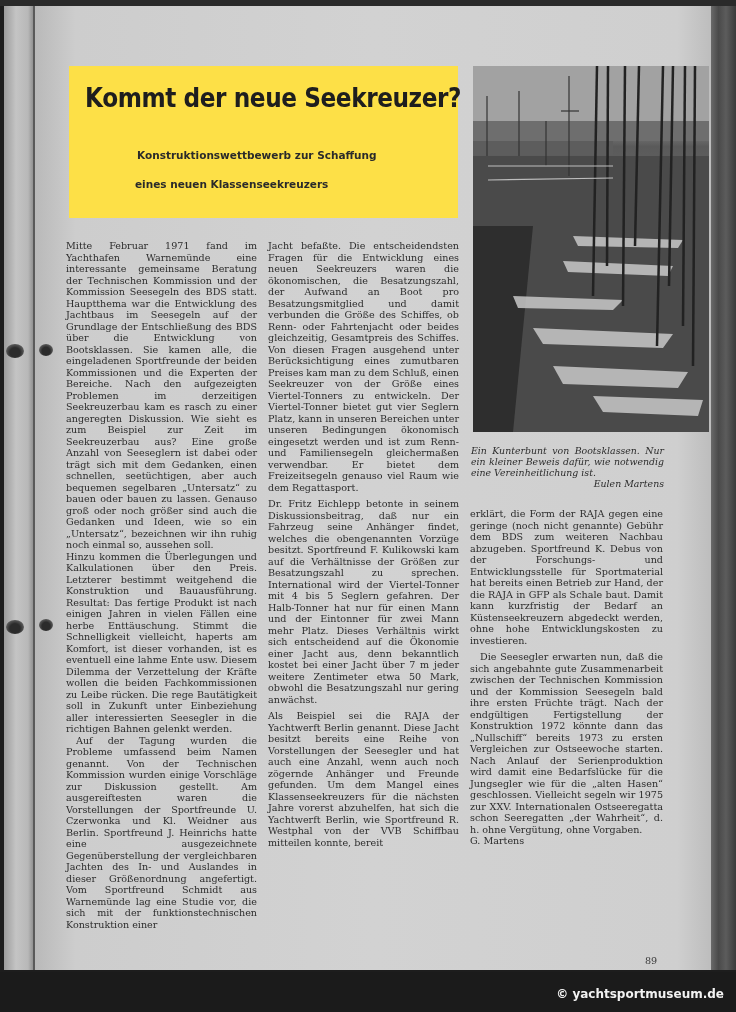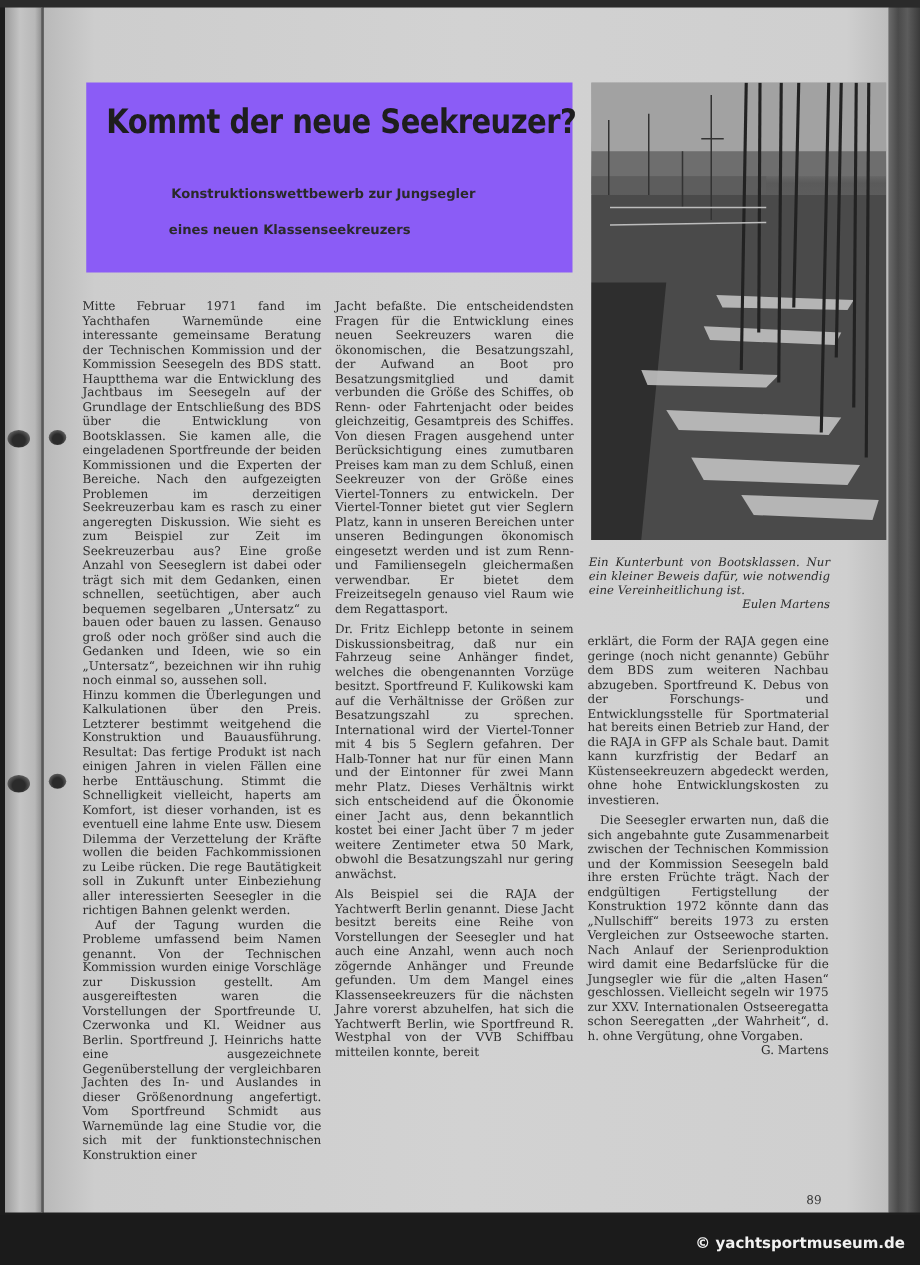--- a/index.html
+++ b/index.html
@@ -25,21 +25,21 @@
   .hole { position: absolute; width: 18px; height: 14px; border-radius: 50%;
           background: radial-gradient(ellipse at 50% 60%, #2b2b2b 40%, #6a6a6a 80%, #9a9a9a); }
   .bottom-bar { position: absolute; left: 0; top: 972px; width: 736px; height: 40px; background: #1b1b1b; }
   .watermark {
     position: absolute; right: 12px; top: 987px;
     font-family: "DejaVu Sans", sans-serif; font-size: 12px; font-weight: bold; color: #f2f2f2;
   }
 
   .title-box {
     position: absolute; left: 69px; top: 66px; width: 389px; height: 152px;
-    background: #8b5cf6;
+    background: #fde047;
   }
   .title {
     position: absolute; left: 16px; top: 16px; width: 370px;
     font-family: "DejaVu Sans", sans-serif; font-weight: bold; font-size: 27px; color: #1e1e1e;
     letter-spacing: -0.5px; transform: scaleX(0.86); transform-origin: left top; white-space: nowrap;
   }
   .subtitle1, .subtitle2 {
     position: absolute; font-family: "DejaVu Sans", sans-serif; font-weight: bold;
     font-size: 10.5px; color: #2a2a2a; white-space: nowrap;
   }
@@ -80,21 +80,21 @@
 <div class="binding-line"></div>
 
 <div class="page">
   <div class="hole" style="left:4px;top:338px;width:14px;height:12px;"></div>
   <div class="hole" style="left:4px;top:613px;width:14px;height:12px;"></div>
 </div>
 <div class="right-binding"></div>
 
 <div class="title-box">
   <div class="title">Kommt der neue Seekreuzer?</div>
-  <div class="subtitle1">Konstruktionswettbewerb zur Jungsegler</div>
+  <div class="subtitle1">Konstruktionswettbewerb zur Schaffung</div>
   <div class="subtitle2">eines neuen Klassenseekreuzers</div>
 </div>
 
 <div class="photo">
   <svg width="236" height="366" viewBox="0 0 236 366">
     <rect x="0" y="0" width="236" height="60" fill="#a2a2a2"></rect>
     <rect x="0" y="55" width="236" height="20" fill="#6e6e6e"></rect>
     <rect x="0" y="75" width="140" height="14" fill="#5d5d5d"></rect>
     <rect x="0" y="90" width="236" height="276" fill="#4a4a4a"></rect>
     <polygon points="0,160 60,160 40,366 0,366" fill="#2e2e2e"></polygon>
@@ -143,19 +143,19 @@
 
 <div class="col col2">
   <p>Jacht befaßte. Die entscheidendsten Fragen für die Entwicklung eines neuen Seekreuzers waren die ökonomischen, die Besatzungszahl, der Aufwand an Boot pro Besatzungsmitglied und damit verbunden die Größe des Schiffes, ob Renn- oder Fahrtenjacht oder beides gleichzeitig, Gesamtpreis des Schiffes. Von diesen Fragen ausgehend unter Berücksichtigung eines zumutbaren Preises kam man zu dem Schluß, einen Seekreuzer von der Größe eines Viertel-Tonners zu entwickeln. Der Viertel-Tonner bietet gut vier Seglern Platz, kann in unseren Bereichen unter unseren Bedingungen ökonomisch eingesetzt werden und ist zum Renn- und Familiensegeln gleichermaßen verwendbar. Er bietet dem Freizeitsegeln genauso viel Raum wie dem Regattasport.</p>
   <p>Dr. Fritz Eichlepp betonte in seinem Diskussionsbeitrag, daß nur ein Fahrzeug seine Anhänger findet, welches die obengenannten Vorzüge besitzt. Sportfreund F. Kulikowski kam auf die Verhältnisse der Größen zur Besatzungszahl zu sprechen. International wird der Viertel-Tonner mit 4 bis 5 Seglern gefahren. Der Halb-Tonner hat nur für einen Mann und der Eintonner für zwei Mann mehr Platz. Dieses Verhältnis wirkt sich entscheidend auf die Ökonomie einer Jacht aus, denn bekanntlich kostet bei einer Jacht über 7 m jeder weitere Zentimeter etwa 50 Mark, obwohl die Besatzungszahl nur gering anwächst.</p>
   <p>Als Beispiel sei die RAJA der Yachtwerft Berlin genannt. Diese Jacht besitzt bereits eine Reihe von Vorstellungen der Seesegler und hat auch eine Anzahl, wenn auch noch zögernde Anhänger und Freunde gefunden. Um dem Mangel eines Klassenseekreuzers für die nächsten Jahre vorerst abzuhelfen, hat sich die Yachtwerft Berlin, wie Sportfreund R. Westphal von der VVB Schiffbau mitteilen konnte, bereit</p>
 </div>
 
 <div class="col col3">
   <p>erklärt, die Form der RAJA gegen eine geringe (noch nicht genannte) Gebühr dem BDS zum weiteren Nachbau abzugeben. Sportfreund K. Debus von der Forschungs- und Entwicklungsstelle für Sportmaterial hat bereits einen Betrieb zur Hand, der die RAJA in GFP als Schale baut. Damit kann kurzfristig der Bedarf an Küstenseekreuzern abgedeckt werden, ohne hohe Entwicklungskosten zu investieren.</p>
   <p class="indent">Die Seesegler erwarten nun, daß die sich angebahnte gute Zusammenarbeit zwischen der Technischen Kommission und der Kommission Seesegeln bald ihre ersten Früchte trägt. Nach der endgültigen Fertigstellung der Konstruktion 1972 könnte dann das „Nullschiff“ bereits 1973 zu ersten Vergleichen zur Ostseewoche starten. Nach Anlauf der Serienproduktion wird damit eine Bedarfslücke für die Jungsegler wie für die „alten Hasen“ geschlossen. Vielleicht segeln wir 1975 zur XXV. Internationalen Ostseeregatta schon Seeregatten „der Wahrheit“, d. h. ohne Vergütung, ohne Vorgaben.</p>
-  <p style="margin-top:0;text-align:right">G. Martens</p>
+  <p style="margin-top:0;text-align:left">G. Martens</p>
 </div>
 
 <div class="page-number">89</div>
 
 <div class="bottom-bar"></div>
 <div class="watermark">© yachtsportmuseum.de</div>
 
 </body></html>

